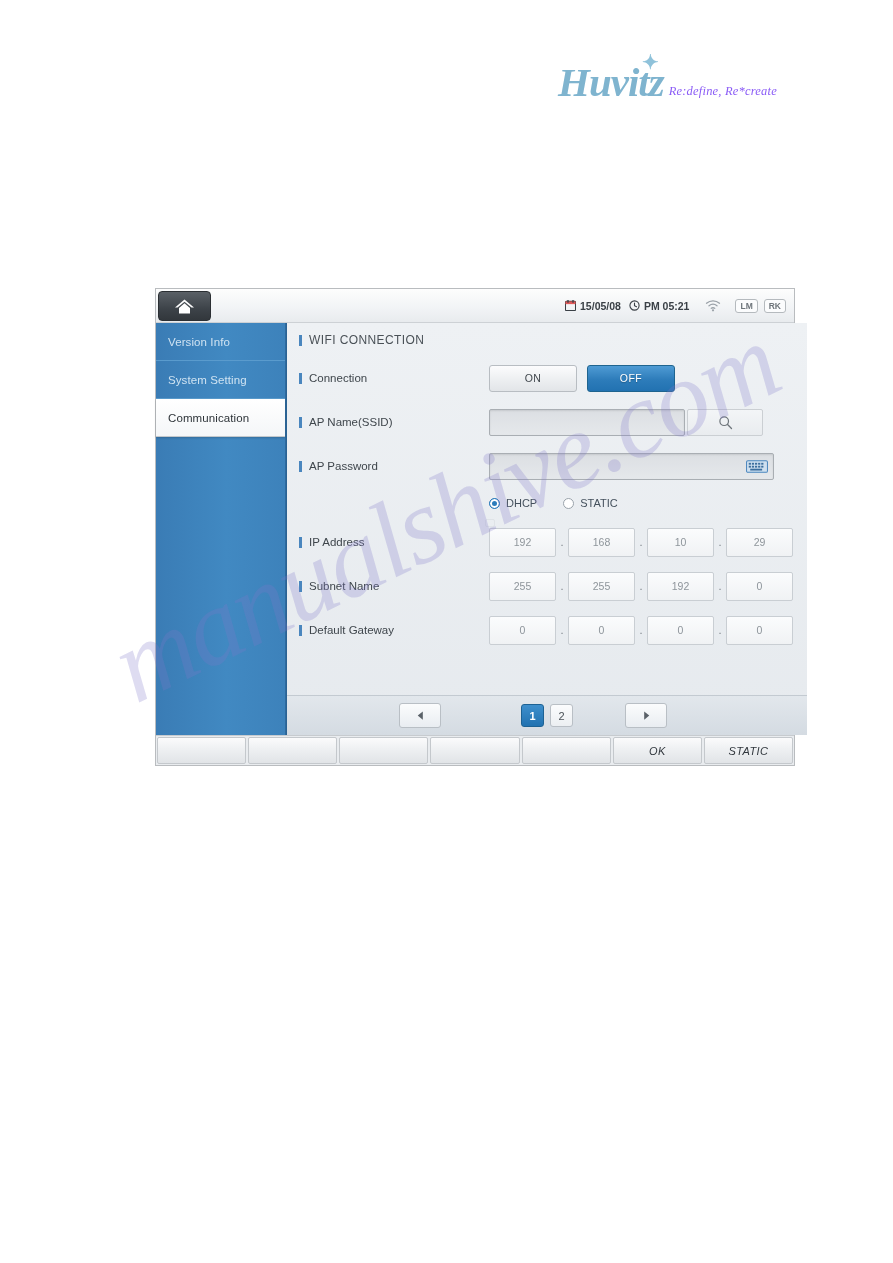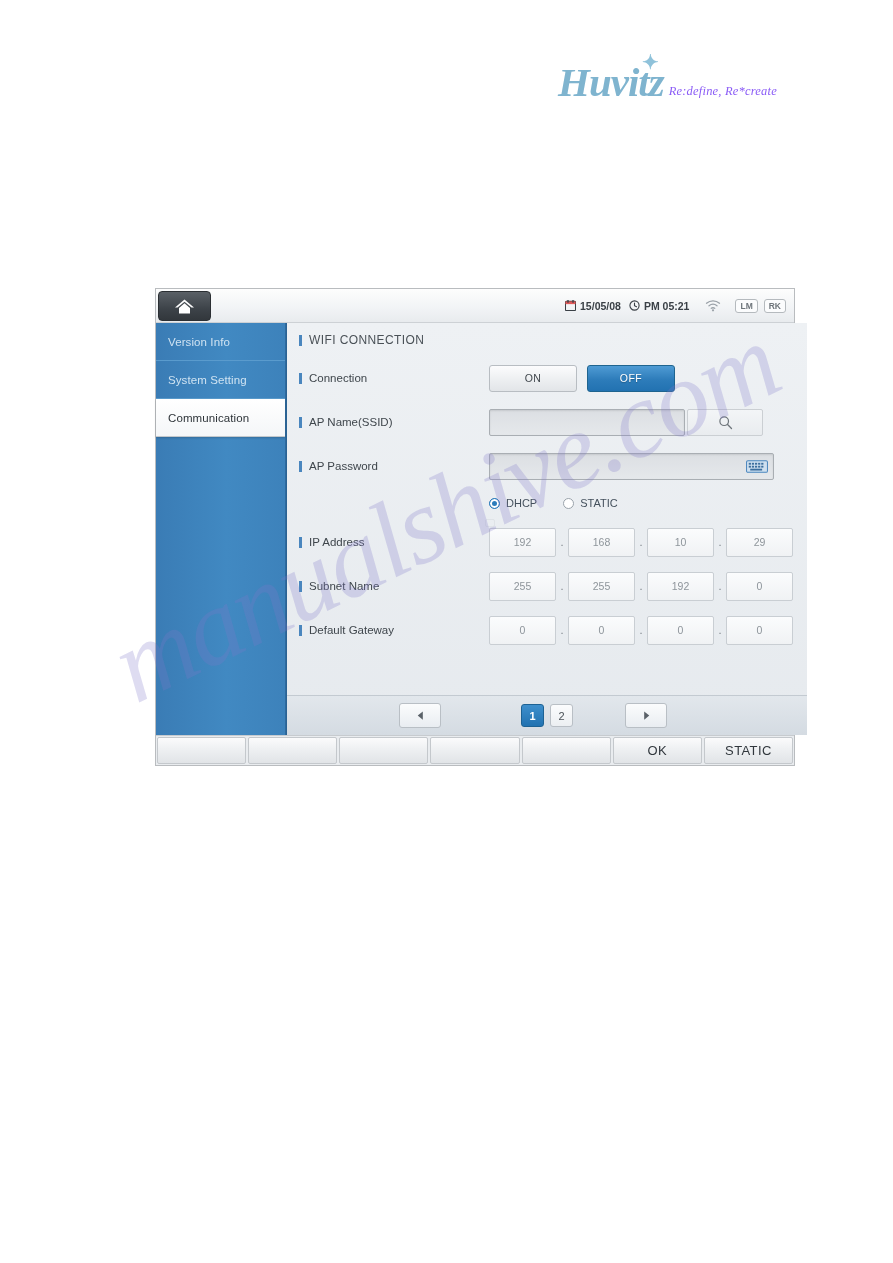--- a/index.html
+++ b/index.html
@@ -418,24 +418,25 @@
     gap: 2px;
   }
   .tool-btn {
     flex: 1;
     background: linear-gradient(to bottom, #fbfbfc 0%, #eef0f2 45%, #e1e4e7 100%);
     border: 1px solid #c4c8cc;
     border-radius: 2px;
     display: flex;
     align-items: center;
     justify-content: center;
-    font-size: 13px;
+    font-size: 11px;
     color: #31373d;
     cursor: pointer;
     letter-spacing: 0.4px;
+    font-style: italic;
   }
 </style>
 </head>
 <body>
 
 <div class="page">
 
   <div class="logo-wrap">
     <span class="logo-mark">
       <span>Huvitz</span>

